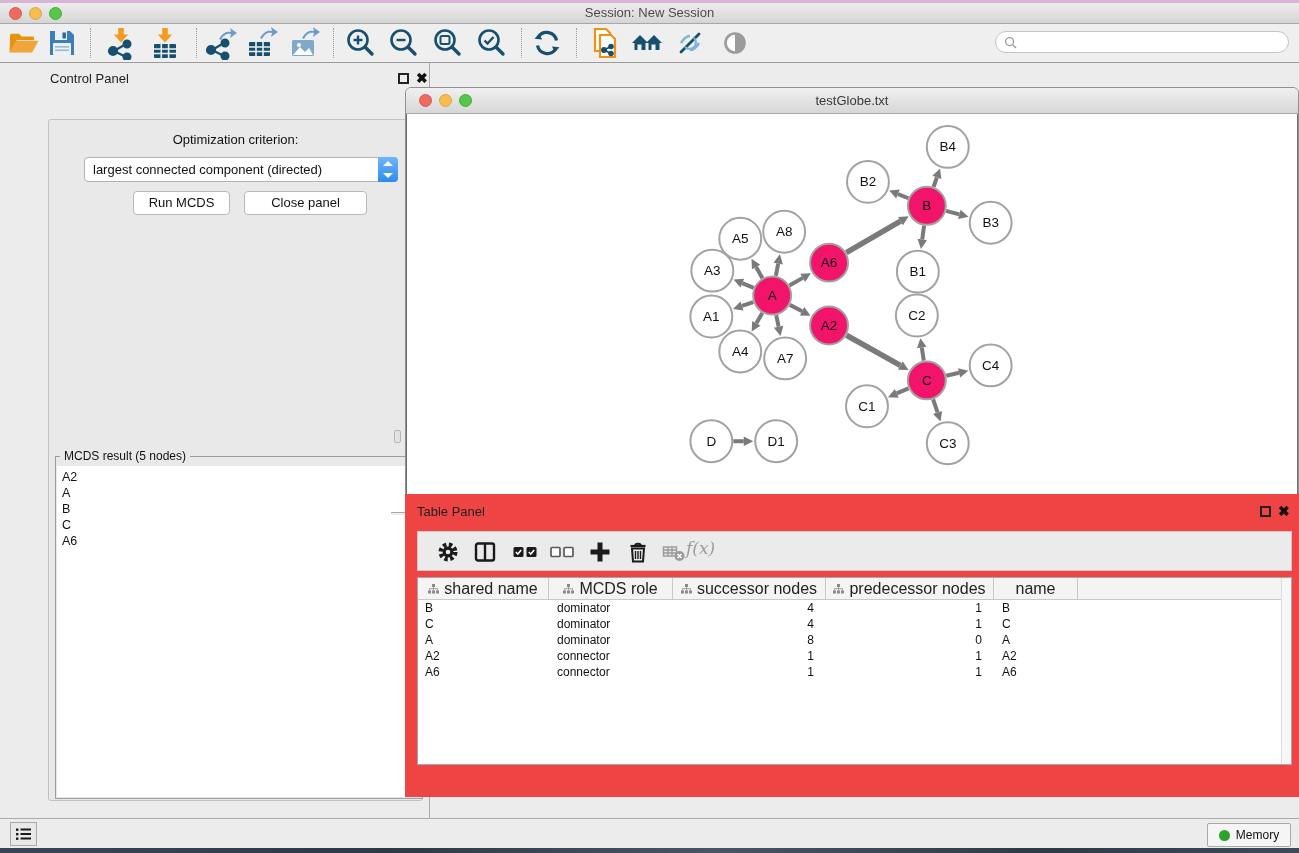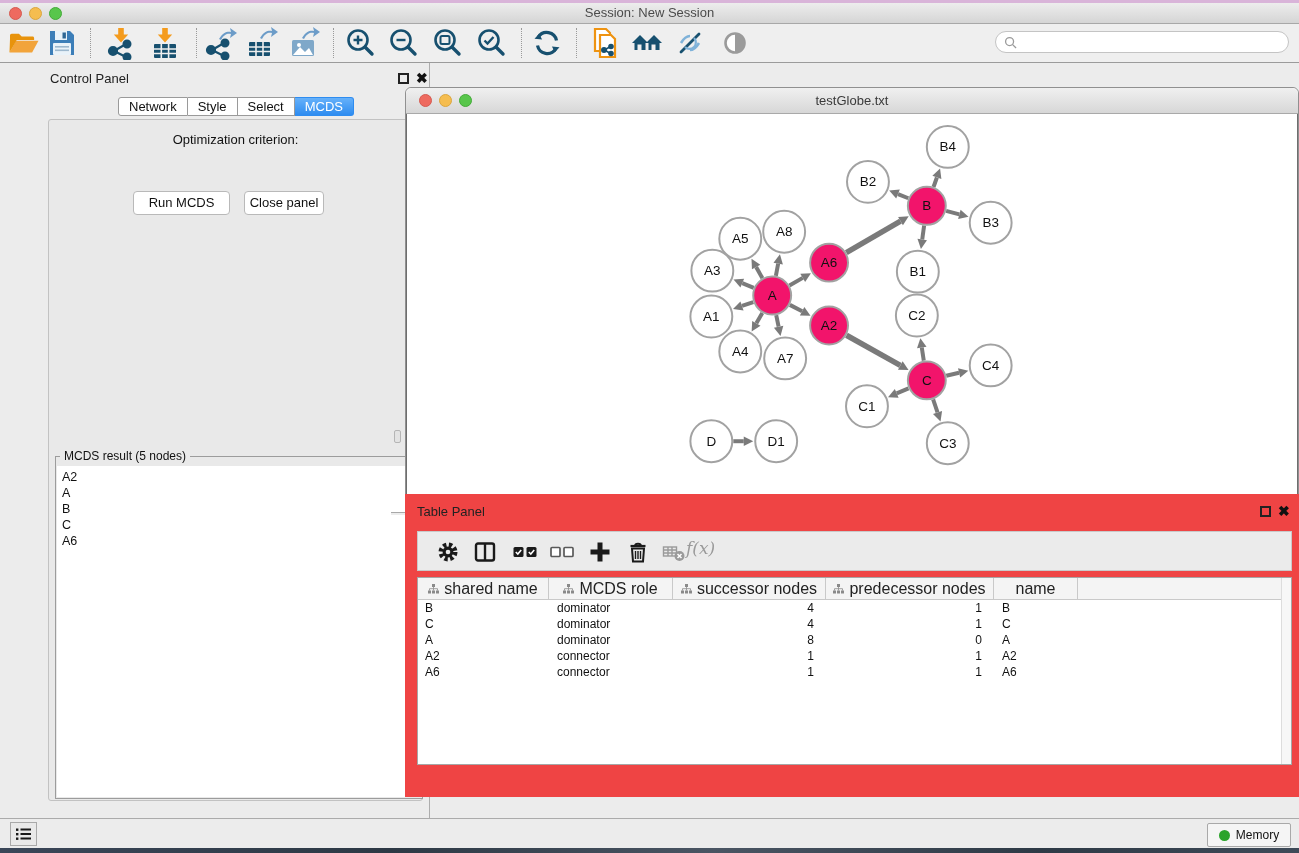--- a/index.html
+++ b/index.html
@@ -257,30 +257,31 @@
         <path d="M9.3 9.3 13 13" stroke="#9a9a9a" stroke-width="1.4"></path>
       </svg>
     <input id="search-input" placeholder="" style="">
   </div>
 </div>
 
 <div id="control-panel" class="abs">
   <div id="cp-title" class="abs">Control Panel</div>
   <div class="abs panel-float-btn" style="left:358px; top:10px"></div>
   <div class="abs panel-close-btn" style="left:376px; top:10px">✖</div>
-  <div id="cp-tabs" class="abs">
-      <div class="cp-tab">Network</div>
-      <div class="cp-tab">Style</div>
-      <div class="cp-tab">Select</div>
-      <div class="cp-tab active">MCDS</div>
-    </div>
   <div id="cp-content" class="abs">
     <div id="opt-label" class="abs">Optimization criterion:</div>
+    <div id="criterion-select" class="abs">
+      <span class="sel-text">largest connected component (directed)</span>
+      <span id="criterion-stepper">
+          <span class="chev up"></span>
+          <span class="chev down"></span>
+        </span>
+    </div>
     <div class="cp-btn" style="left:84px; width:97px">Run MCDS</div>
-    <div class="cp-btn" style="left:195px; width:80px">Close panel</div>
+    <div class="cp-btn" style="left:195px; width:123px">Close panel</div>
     <div id="result-fieldset" class="abs">
       <span id="result-legend">MCDS result (5 nodes)</span>
       <div id="result-inner">
         <div id="result-list">
             <div class="result-item">A2</div>
             <div class="result-item">A</div>
             <div class="result-item">B</div>
             <div class="result-item">C</div>
             <div class="result-item">A6</div>
           </div>

